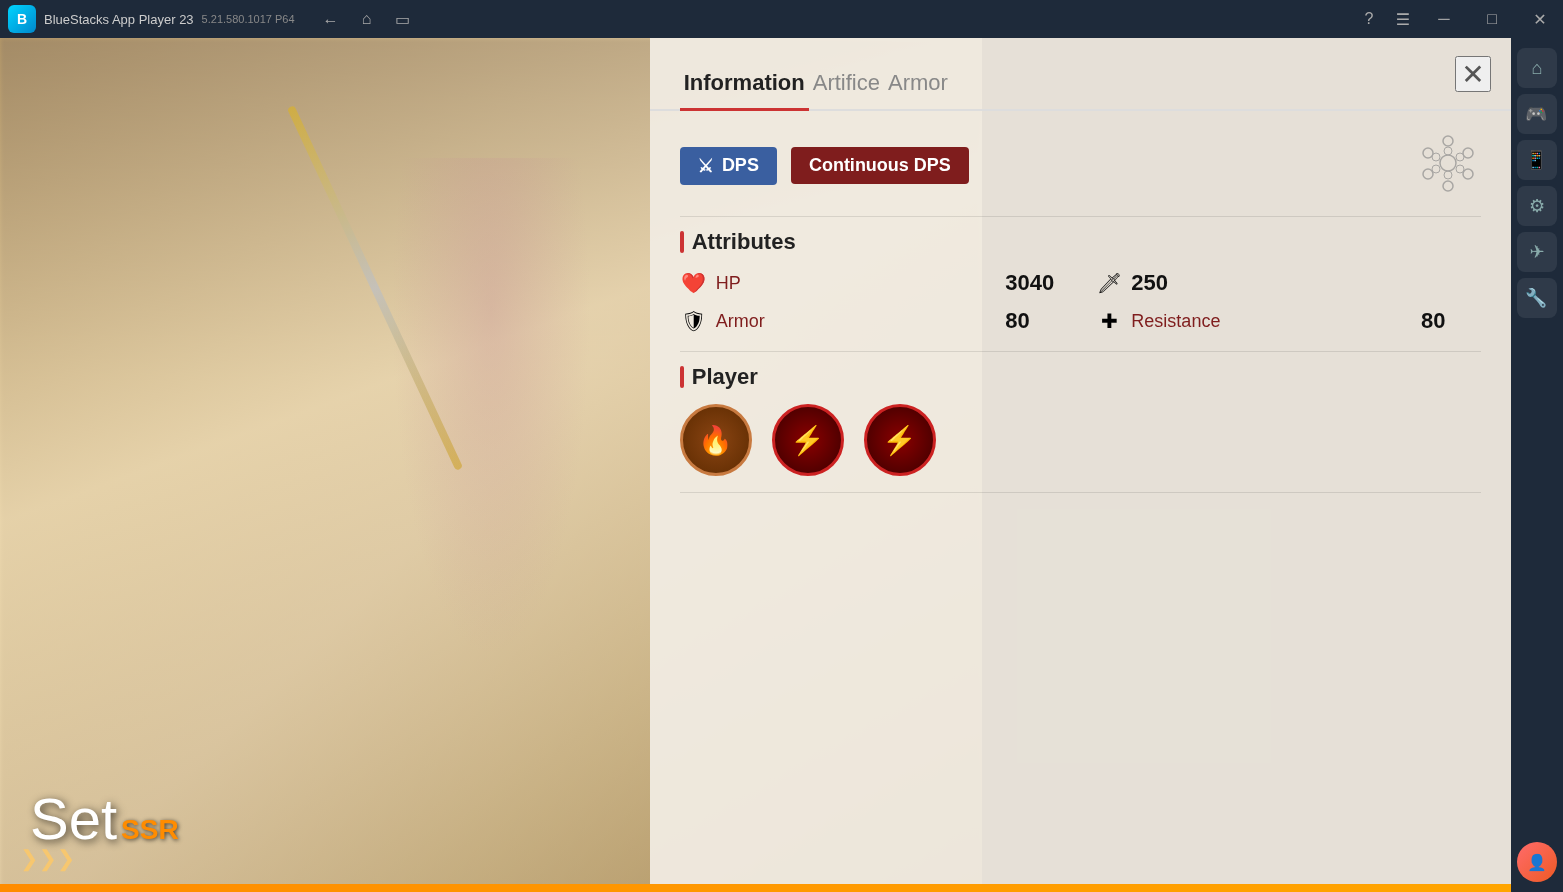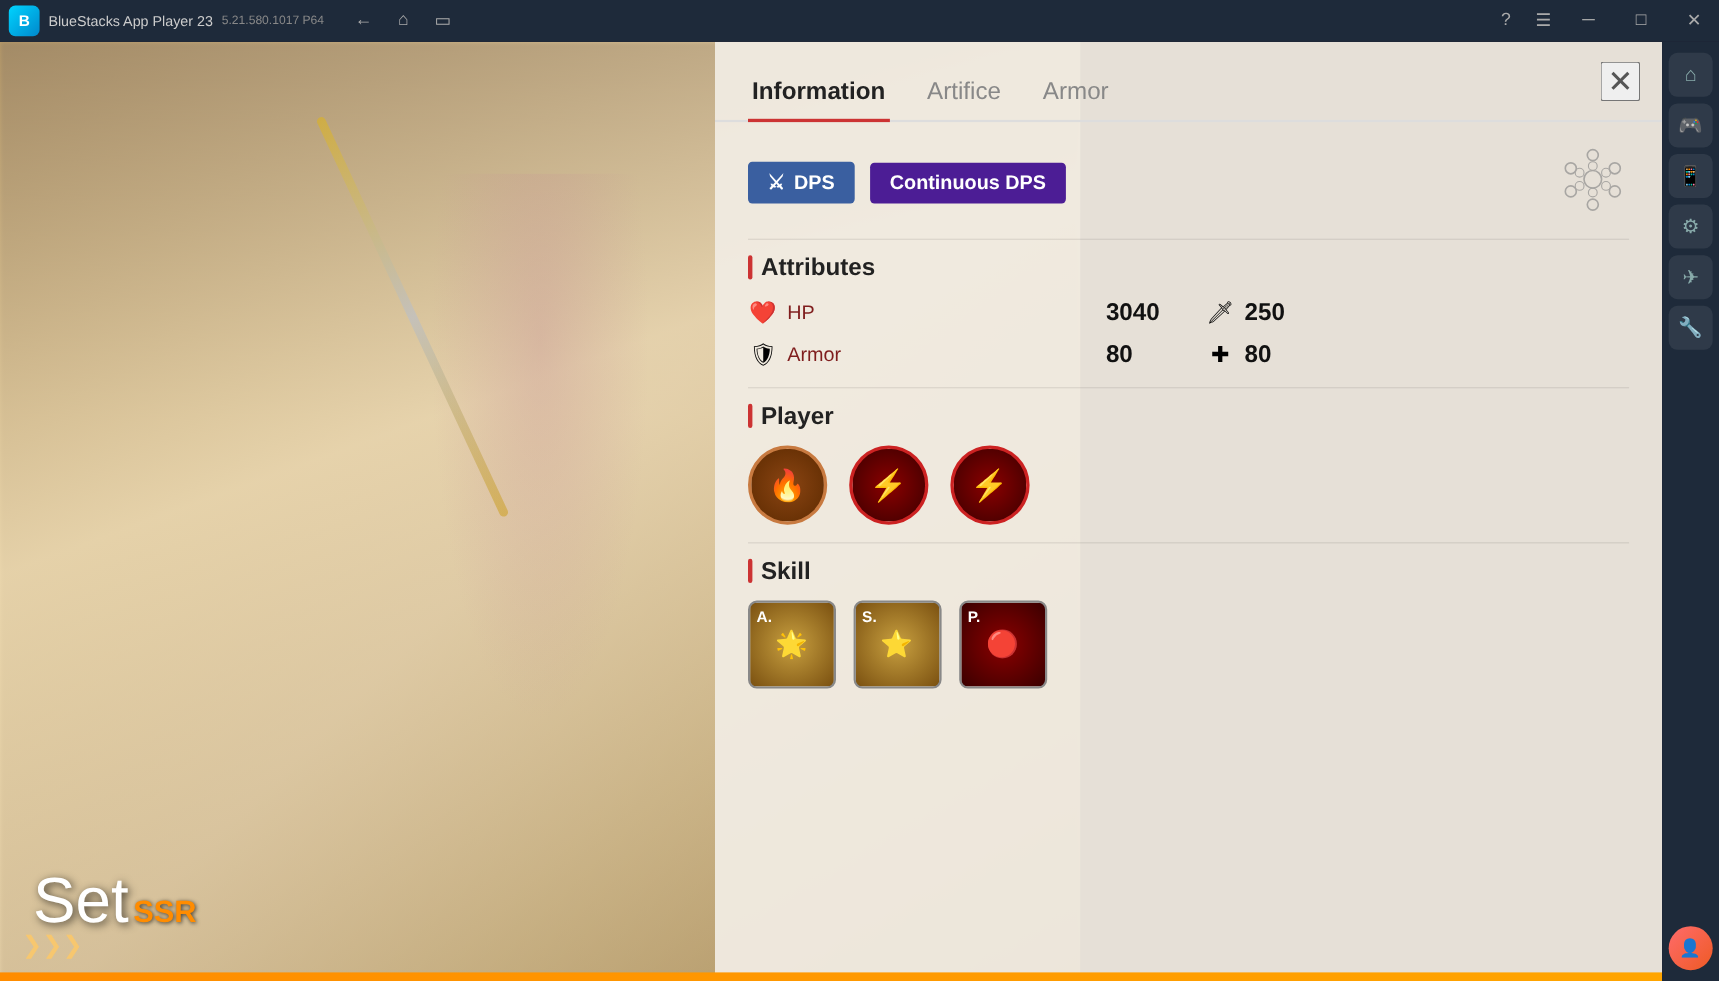--- a/index.html
+++ b/index.html
@@ -184,21 +184,20 @@
       font-size: 28px;
       cursor: pointer;
       display: flex; align-items: center; justify-content: center;
     }
 
     
     .tabs {
       display: flex;
       align-items: flex-end;
       padding: 20px 30px 0;
-      gap: 30px;
       border-bottom: 2px solid #ddd;
       margin-bottom: 20px;
     }
     .tab {
       padding: 12px 4px;
       font-size: 22px;
       color: #888;
       cursor: pointer;
       border-bottom: 3px solid transparent;
       margin-bottom: -2px;
@@ -244,21 +243,21 @@
       padding: 8px 18px;
       border-radius: 4px;
       font-size: 18px;
       font-weight: bold;
     }
     .trait-badge.dps {
       background: #3a5fa0;
       color: white;
     }
     .trait-badge.continuous {
-      background: #4c1d95;
+      background: #7f1d1d;
       color: white;
     }
     .trait-icon {
       font-size: 18px;
     }
 
     
     .attributes-grid {
       display: grid;
       grid-template-columns: 1fr 1fr;
@@ -477,20 +476,21 @@
         </div>
 
         <div class="attr-row">
           <div class="attr-icon">🛡</div>
           <span class="attr-label">Armor</span>
           <span class="attr-value">80</span>
         </div>
 
         <div class="attr-row">
           <div class="attr-icon">✚</div>
+          <span class="attr-label">Resistance</span>
           <span class="attr-value">80</span>
         </div>
       </div>
     </div>
 
     <div class="divider"></div>
 
     <div class="section">
       <div class="section-title">
         <span>Player</span>
@@ -503,37 +503,18 @@
           <span class="support-inner">⚡</span>
         </div>
         <div class="support-icon support-icon-3">
           <span class="support-inner">⚡</span>
         </div>
       </div>
     </div>
 
     <div class="divider"></div>
 
-    <div class="section">
-      <div class="section-title">
-        <span>Skill</span>
-      </div>
-      <div class="skill-icons">
-        <div class="skill-icon skill-bg-1">
-          <span class="skill-label">A.</span>
-          <div class="skill-inner">🌟</div>
-        </div>
-        <div class="skill-icon skill-bg-2">
-          <span class="skill-label">S.</span>
-          <div class="skill-inner">⭐</div>
-        </div>
-        <div class="skill-icon skill-bg-3">
-          <span class="skill-label">P.</span>
-          <div class="skill-inner">🔴</div>
-        </div>
-      </div>
-    </div>
 
   </div>
 
   <div class="bottom-bar"></div>
 
 </div>
 
 </body></html>

